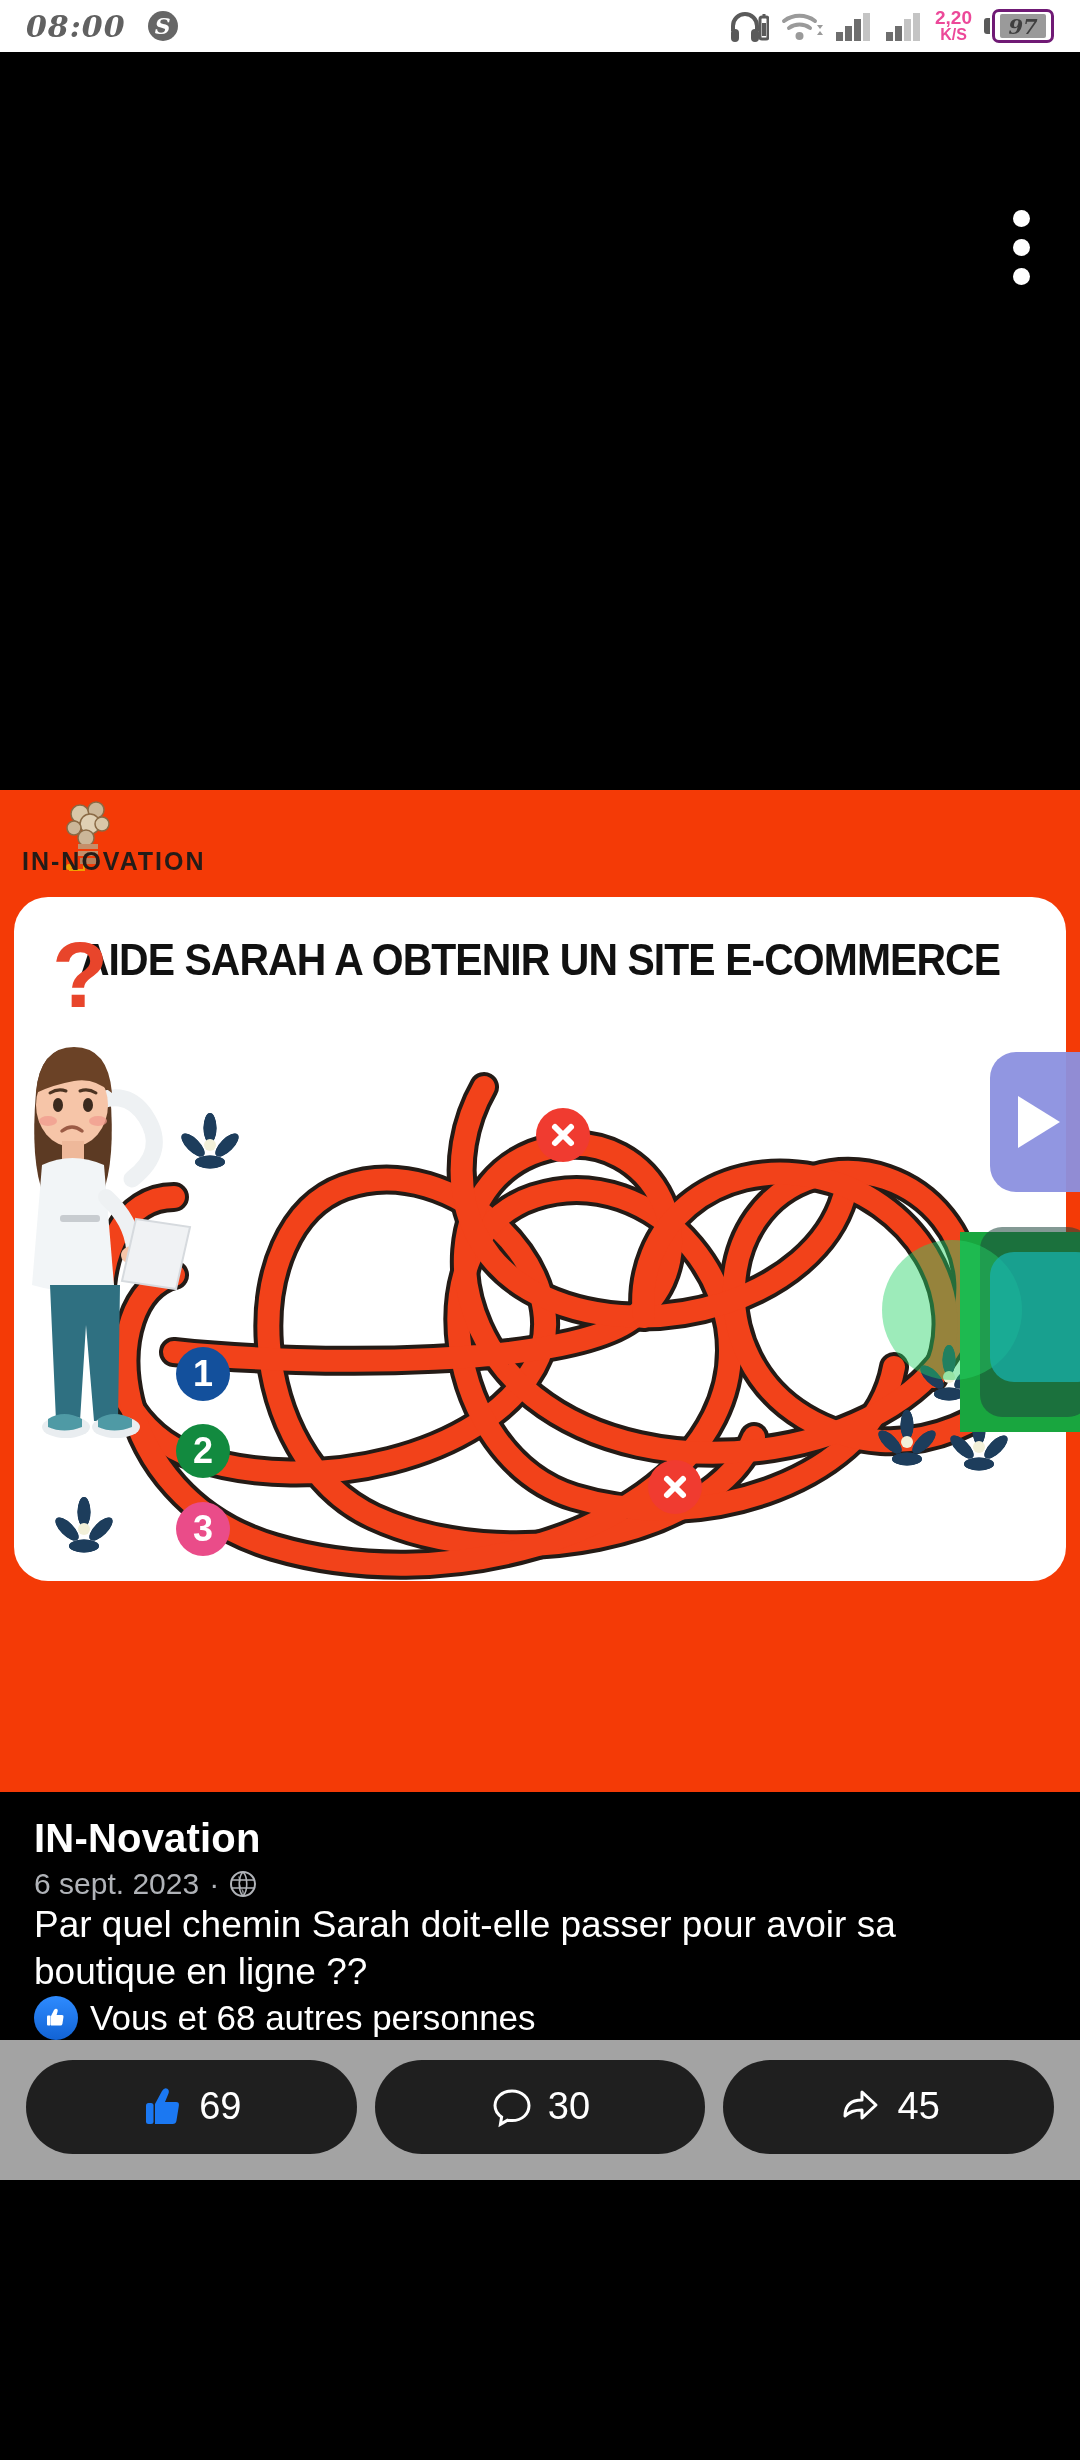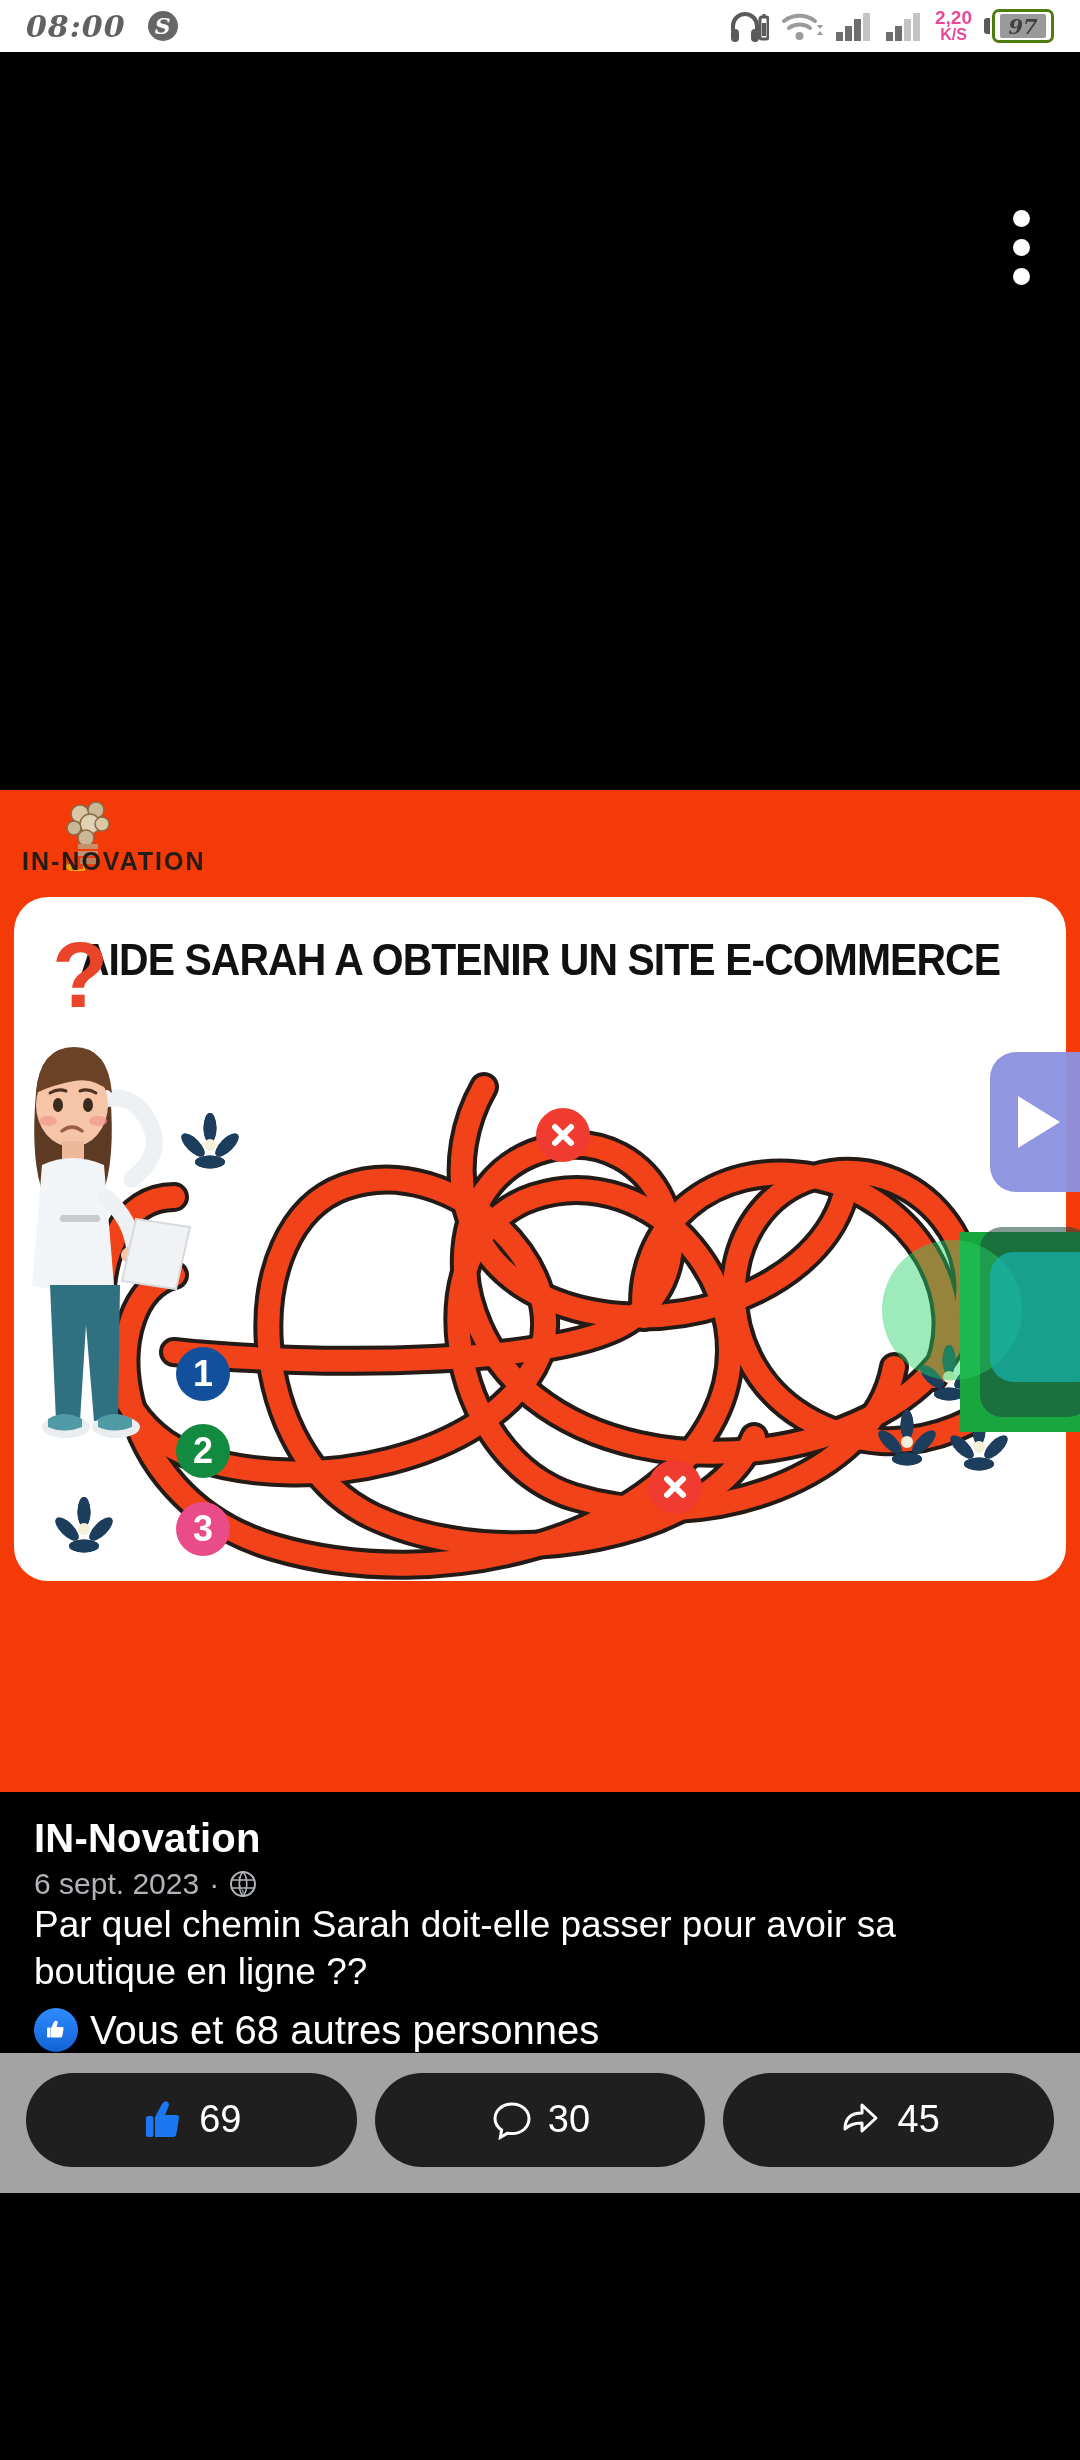--- a/index.html
+++ b/index.html
@@ -35,21 +35,21 @@
   .sb-right svg{ display:block; }
   .netspeed{
     line-height:.95; text-align:center; font-size:19px; font-weight:700;
     color:#ec4899; font-family:"Liberation Sans",sans-serif;
   }
   .netspeed .unit{ font-size:16px; font-weight:600; }
   .batt{
     display:flex;align-items:center;gap:2px;
   }
   .batt-body{
-    border:3px solid #4d7c0f;border-radius:7px;
+    border:3px solid #701a75;border-radius:7px;
     padding:2px 5px;display:flex;align-items:center;justify-content:center;
     min-width:62px;height:34px;
   }
   .batt-fill{
     background:#9a9a9a;border-radius:2px;width:100%;height:100%;
     display:flex;align-items:center;justify-content:center;
     font-size:21px;font-weight:700;font-style:italic;color:#3f3f3f;
     font-family:"DejaVu Serif",serif;
   }
   .batt-nub{ width:6px;height:16px;background:#5a5a5a;border-radius:3px 0 0 3px; }
@@ -140,22 +140,22 @@
   .author{ font-size:40px; font-weight:700; letter-spacing:.2px; }
   .meta{
     display:flex;align-items:center;gap:10px;
     color:#b0b3b8; font-size:30px; margin-top:6px;
   }
   .globe{ width:28px;height:28px; display:inline-block; }
   .body-text{
     font-size:37px; line-height:1.28; margin-top:0; color:#fff;
   }
   .likes-row{
-    display:flex; align-items:center; gap:12px; margin-top:12px;
-    font-size:40px; color:#fff;
+    display:flex; align-items:center; gap:12px; 
+    font-size:35px; color:#fff;
   }
   .like-badge{
     width:44px;height:44px;border-radius:50%;
     background:linear-gradient(#2e8bff,#1263d4);
     display:flex;align-items:center;justify-content:center;flex:0 0 auto;
   }
 
   .actions{
     display:flex; gap:18px; padding:20px 26px 26px 26px; background:#a3a3a3;
   }

